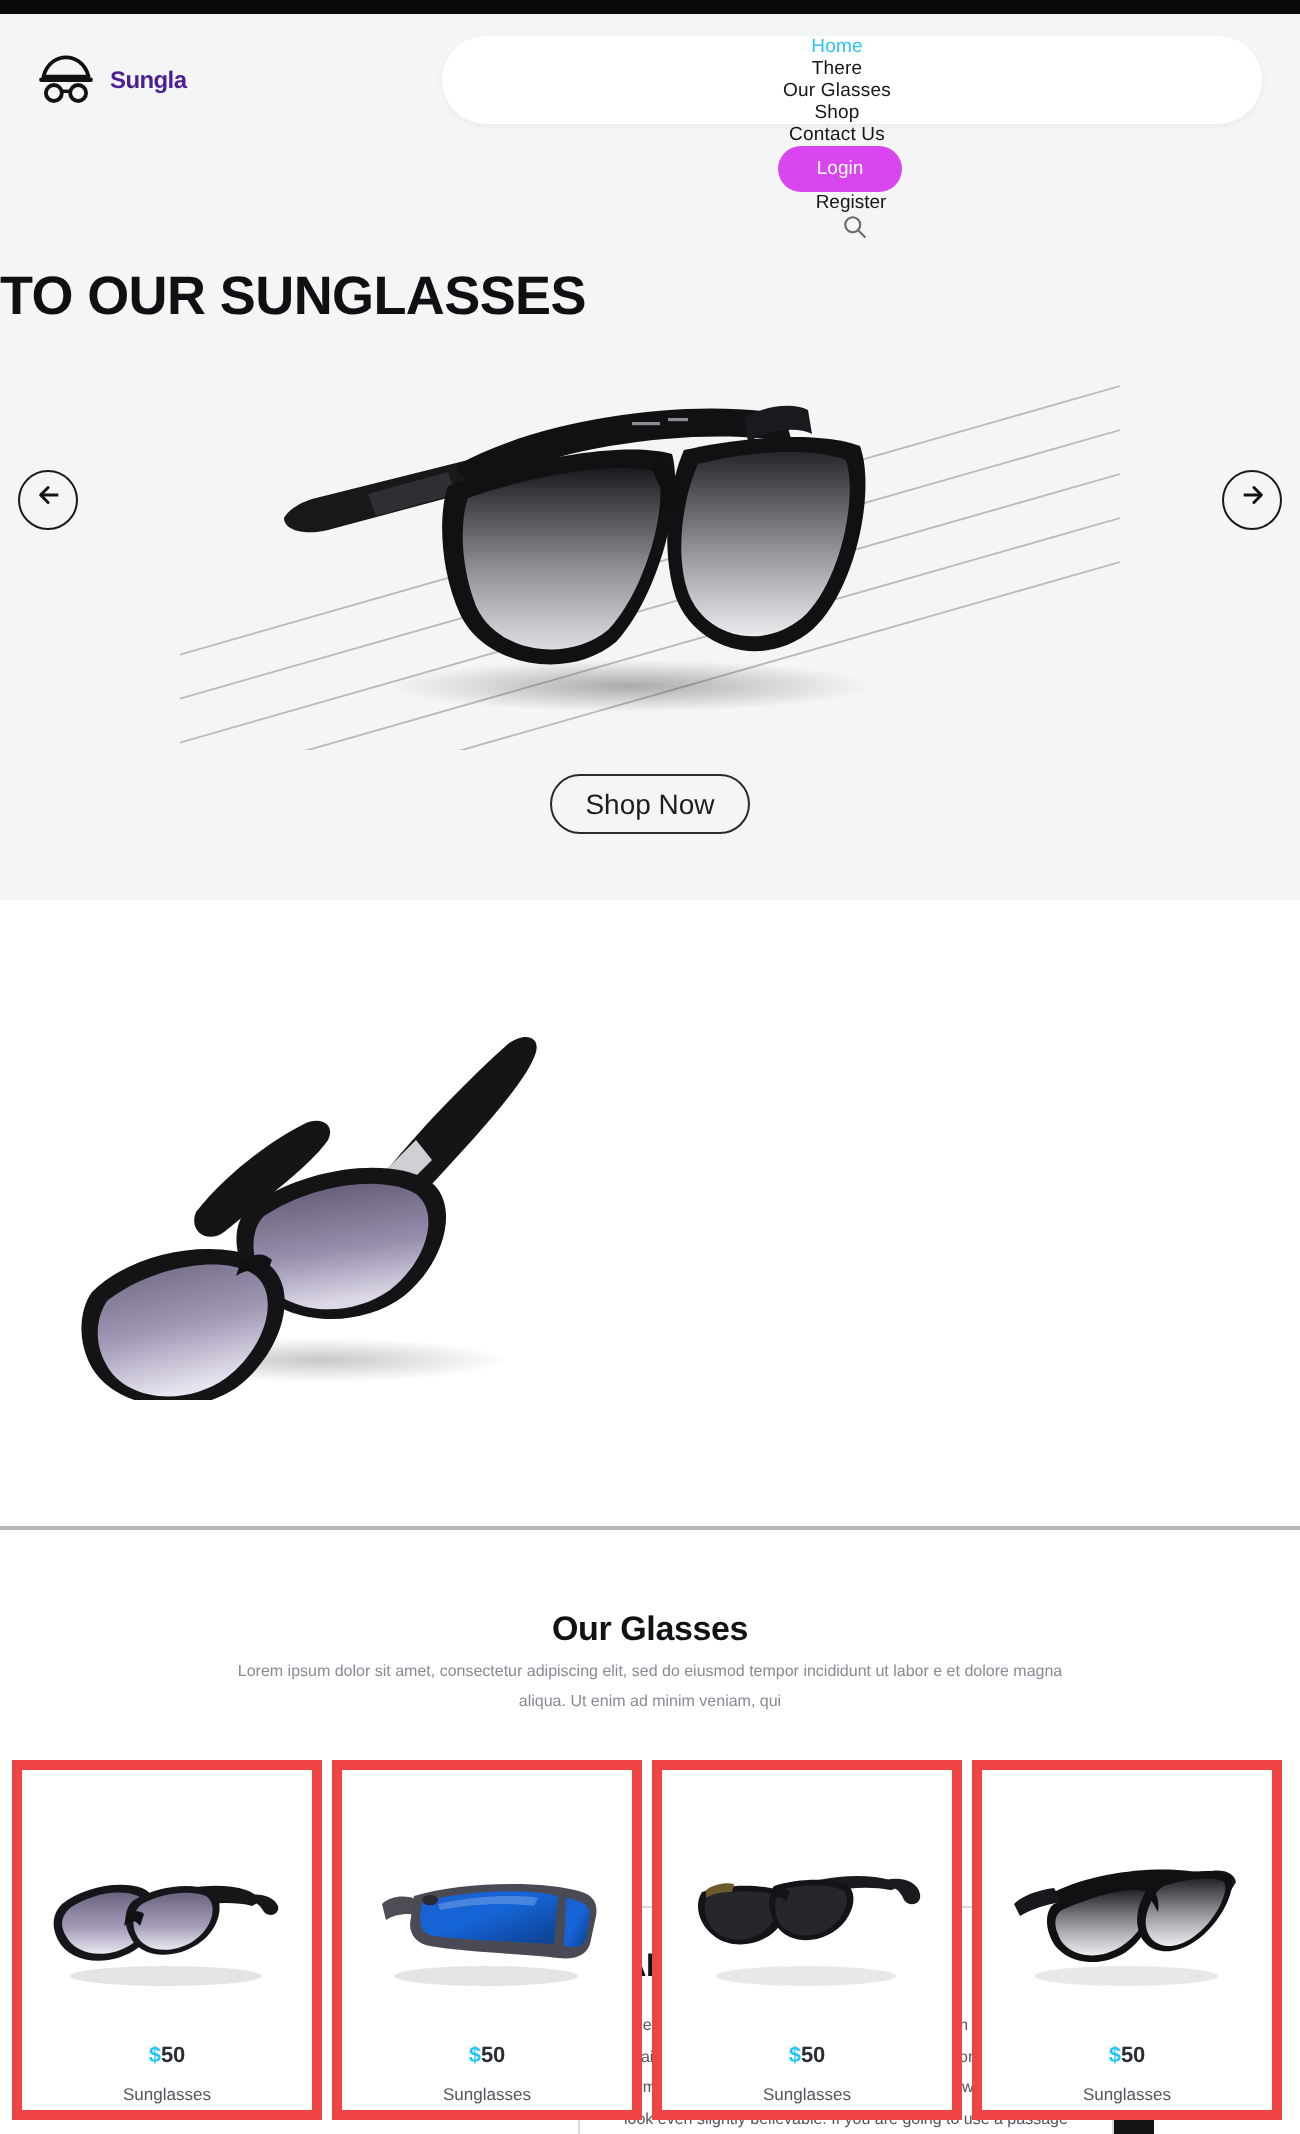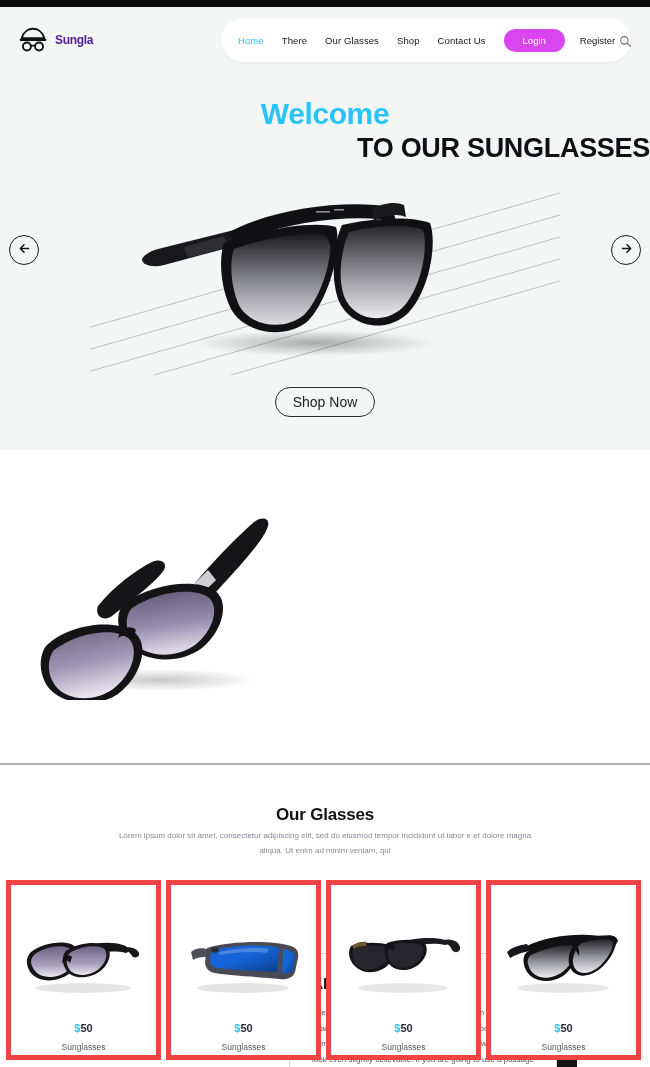--- a/index.html
+++ b/index.html
@@ -36,20 +36,21 @@
     font-size: 12px; font-weight: bold; color: #4c1d95; letter-spacing: -0.3px;
   }
 
   .navpill {
     position: absolute; left: 221px; top: 0px;
     width: 410px; height: 44px;
     background: #ffffff; border-radius: 22px;
     display: flex; align-items: center;
     padding: 0 14px 0 17px;
     box-shadow: 0 1px 3px rgba(0,0,0,0.05);
+    flex-direction: column;
   }
   .nav-item {
     font-size: 9.5px; color: #15151a; white-space: nowrap;
     margin-right: 18px; cursor: pointer; letter-spacing: 0.1px;
   }
   .nav-item.active { color: #29c5f6; }
   .nav-login {
     background: #d946ef; color: #fff;
     font-size: 9.5px; border-radius: 13px;
     padding: 6px 19px; margin-right: 15px;
@@ -64,21 +65,21 @@
   }
 
   
   .hero-welcome {
     position: absolute; top: 90px; left: 0; width: 650px;
     text-align: center; font-size: 30px; font-weight: bold;
     color: #27c4f5; letter-spacing: -0.4px;
   }
   .hero-sub {
     position: absolute; top: 126px; left: 0; width: 650px;
-    text-align: right; font-size: 27px; font-weight: bold;
+    text-align: left; font-size: 27px; font-weight: bold;
     color: #101014; letter-spacing: -0.3px;
   }
 
   
   .hero-stage {
     position: absolute; top: 178px; left: 90px; width: 480px; height: 190px;
     overflow: hidden;
   }
   .hero-lines { position: absolute; inset: 0; }
   .hero-glasses { position: absolute; left: 30px; top: 0px; }
@@ -204,21 +205,20 @@
         <span class="nav-register">Register</span>
         <span class="nav-search">
           <svg viewBox="0 0 16 16" width="13" height="13">
             <circle cx="6.6" cy="6.6" r="4.6" fill="none" stroke="#3a3a42" stroke-width="1.3"></circle>
             <line x1="10.1" y1="10.1" x2="14.4" y2="14.4" stroke="#3a3a42" stroke-width="1.3"></line>
           </svg>
         </span>
       </nav>
     </div>
 
-    <h1 class="hero-welcome">Welcome</h1>
     <h2 class="hero-sub">TO OUR SUNGLASSES</h2>
 
     <div class="hero-stage">
       <svg class="hero-lines" viewBox="0 0 480 190" width="480" height="190">
         <g stroke="#b9b9b9" stroke-width="0.9">
           <line x1="-20" y1="148" x2="470" y2="8"></line>
           <line x1="-20" y1="170" x2="470" y2="30"></line>
           <line x1="-20" y1="192" x2="470" y2="52"></line>
           <line x1="-20" y1="214" x2="470" y2="74"></line>
           <line x1="-20" y1="236" x2="470" y2="96"></line>

